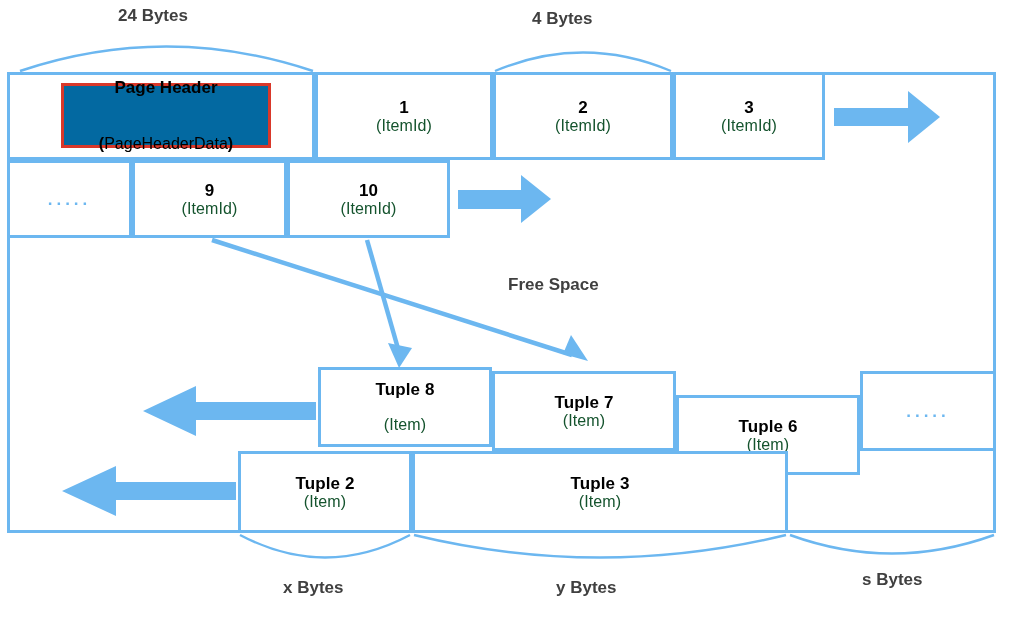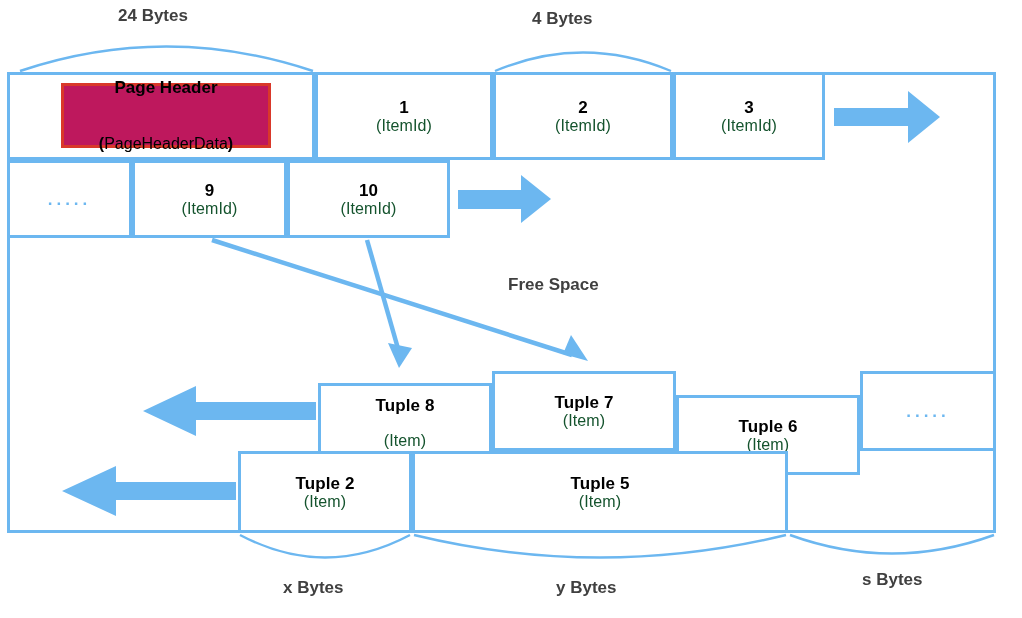--- a/index.html
+++ b/index.html
@@ -50,21 +50,21 @@
     box-sizing: border-box;
     border: 3px solid #6cb7f0;
     background: transparent;
   }
 
   
   .redbox {
     position: absolute;
     box-sizing: border-box;
     border: 3px solid #d9382a;
-    background: #be185d;
+    background: #0369a1;
     display: flex;
     flex-direction: column;
     align-items: center;
     justify-content: center;
     text-align: center;
     line-height: 1.14;
     gap: 37px;
   }
 
   
@@ -157,21 +157,21 @@
     <span class="t2">(ItemId)</span>
   </div>
 
   <div class="cell" style="left:287px; top:160px; width:163px; height:78px;">
     <span class="t1">10</span>
     <span class="t2">(ItemId)</span>
   </div>
 
   <div class="label free" style="left:508px; top:275px;">Free Space</div>
 
-  <div class="cell" style="left:318px; top:383px; width:174px; height:80px;gap:17px;">
+  <div class="cell" style="left:318px; top:367px; width:174px; height:80px;gap:17px;">
     <span class="t1">Tuple 8</span>
     <span class="t2">(Item)</span>
   </div>
 
   <div class="cell" style="left:492px; top:371px; width:184px; height:80px;">
     <span class="t1">Tuple 7</span>
     <span class="t2">(Item)</span>
   </div>
 
   <div class="cell" style="left:676px; top:371px; width:184px; height:80px;margin-top:24px;">
@@ -182,21 +182,21 @@
   <div class="cell" style="left:860px; top:371px; width:136px; height:80px;">
     <span class="dots">.....</span>
   </div>
 
   <div class="cell" style="left:238px; top:451px; width:174px; height:82px;">
     <span class="t1">Tuple 2</span>
     <span class="t2">(Item)</span>
   </div>
 
   <div class="cell" style="left:412px; top:451px; width:376px; height:82px;">
-    <span class="t1">Tuple 5</span>
+    <span class="t1">Tuple 3</span>
     <span class="t2">(Item)</span>
   </div>
 
 
   <div class="label sz" style="left:283px; top:578px;">x Bytes</div>
   <div class="label sz" style="left:556px; top:578px;">y Bytes</div>
   <div class="label sz" style="left:862px; top:570px;">s Bytes</div>
 
   <svg class="overlay" viewBox="0 0 1022 618">
 

